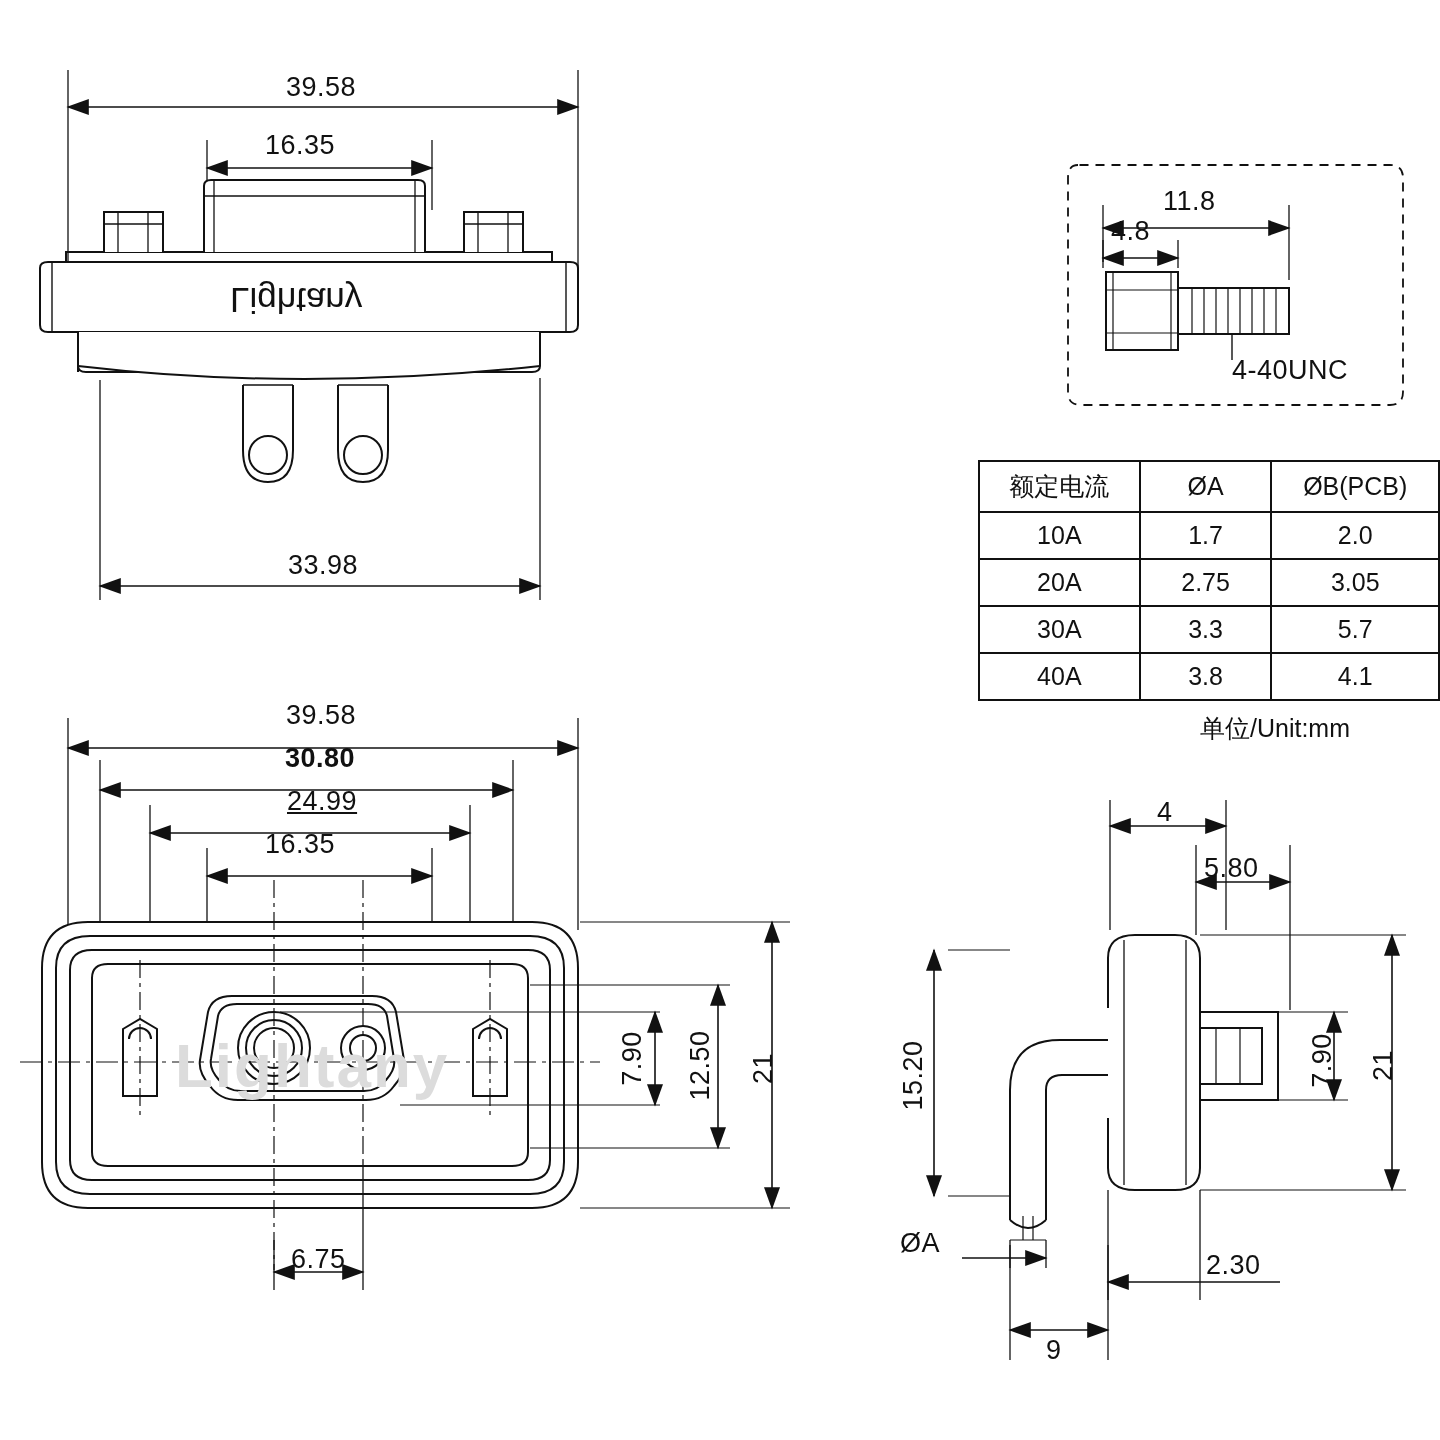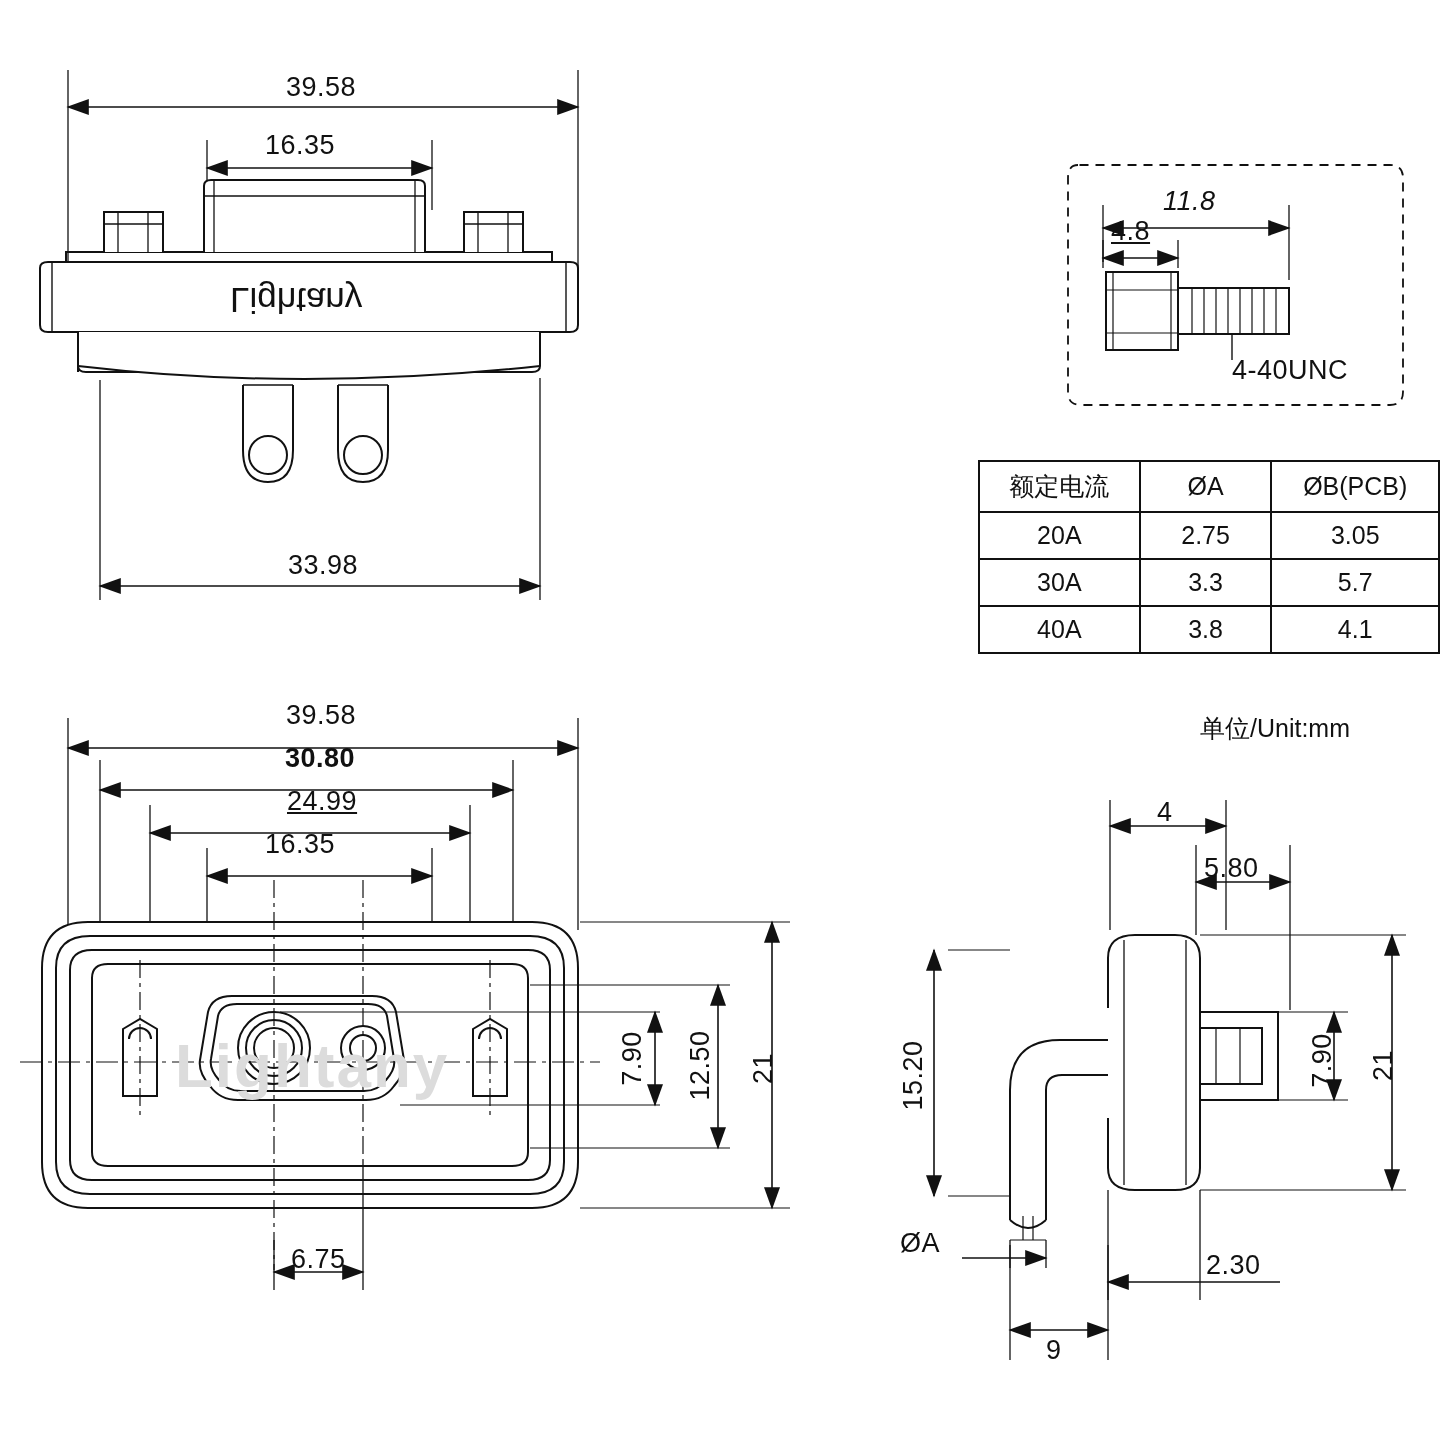--- a/index.html
+++ b/index.html
@@ -273,22 +273,22 @@
   <line x1="1108" y1="1245" x2="1108" y2="1360" stroke-width="1.3"></line>
   <line x1="1010" y1="1330" x2="1108" y2="1330" stroke-width="1.6" marker-start="url(#ah2)" marker-end="url(#ah)"></line>
 
   </g>
 </svg>
 
 <div class="dim-text" style="left:286px;top:72px;">39.58</div>
 <div class="dim-text" style="left:265px;top:130px;">16.35</div>
 <div class="dim-text" style="left:288px;top:550px;">33.98</div>
 
-<div class="dim-text" style="left:1163px;top:186px;font-style:italic;">11.8</div>
-<div class="dim-text" style="left:1111px;top:216px;text-decoration:underline;">4.8</div>
+<div class="dim-text" style="left:1163px;top:186px;">11.8</div>
+<div class="dim-text" style="left:1111px;top:216px;">4.8</div>
 <div class="dim-text" style="left:1232px;top:355px;">4-40UNC</div>
 
 <div class="dim-text" style="left:286px;top:700px;">39.58</div>
 <div class="dim-text" style="left:285px;top:743px;font-weight:bold;">30.80</div>
 <div class="dim-text" style="left:287px;top:786px;text-decoration:underline;">24.99</div>
 <div class="dim-text" style="left:265px;top:829px;">16.35</div>
 <div class="dim-text vert" style="left:605px;top:1043px;transform:rotate(-90deg);">7.90</div>
 <div class="dim-text vert" style="left:665px;top:1050px;transform:rotate(-90deg);">12.50</div>
 <div class="dim-text vert" style="left:748px;top:1053px;transform:rotate(-90deg);">21</div>
 <div class="dim-text" style="left:291px;top:1244px;">6.75</div>
@@ -306,20 +306,25 @@
 <div class="watermark">Lightany</div>
 
 <table class="spec-table">
   <tbody>
     <tr>
       <td class="c0">额定电流</td>
       <td class="c1">ØA</td>
       <td class="c2">ØB(PCB)</td>
     </tr>
     <tr>
+      <td class="c0">10A</td>
+      <td class="c1">1.7</td>
+      <td class="c2">2.0</td>
+    </tr>
+    <tr>
       <td class="c0">20A</td>
       <td class="c1">2.75</td>
       <td class="c2">3.05</td>
     </tr>
     <tr>
       <td class="c0">30A</td>
       <td class="c1">3.3</td>
       <td class="c2">5.7</td>
     </tr>
     <tr>

